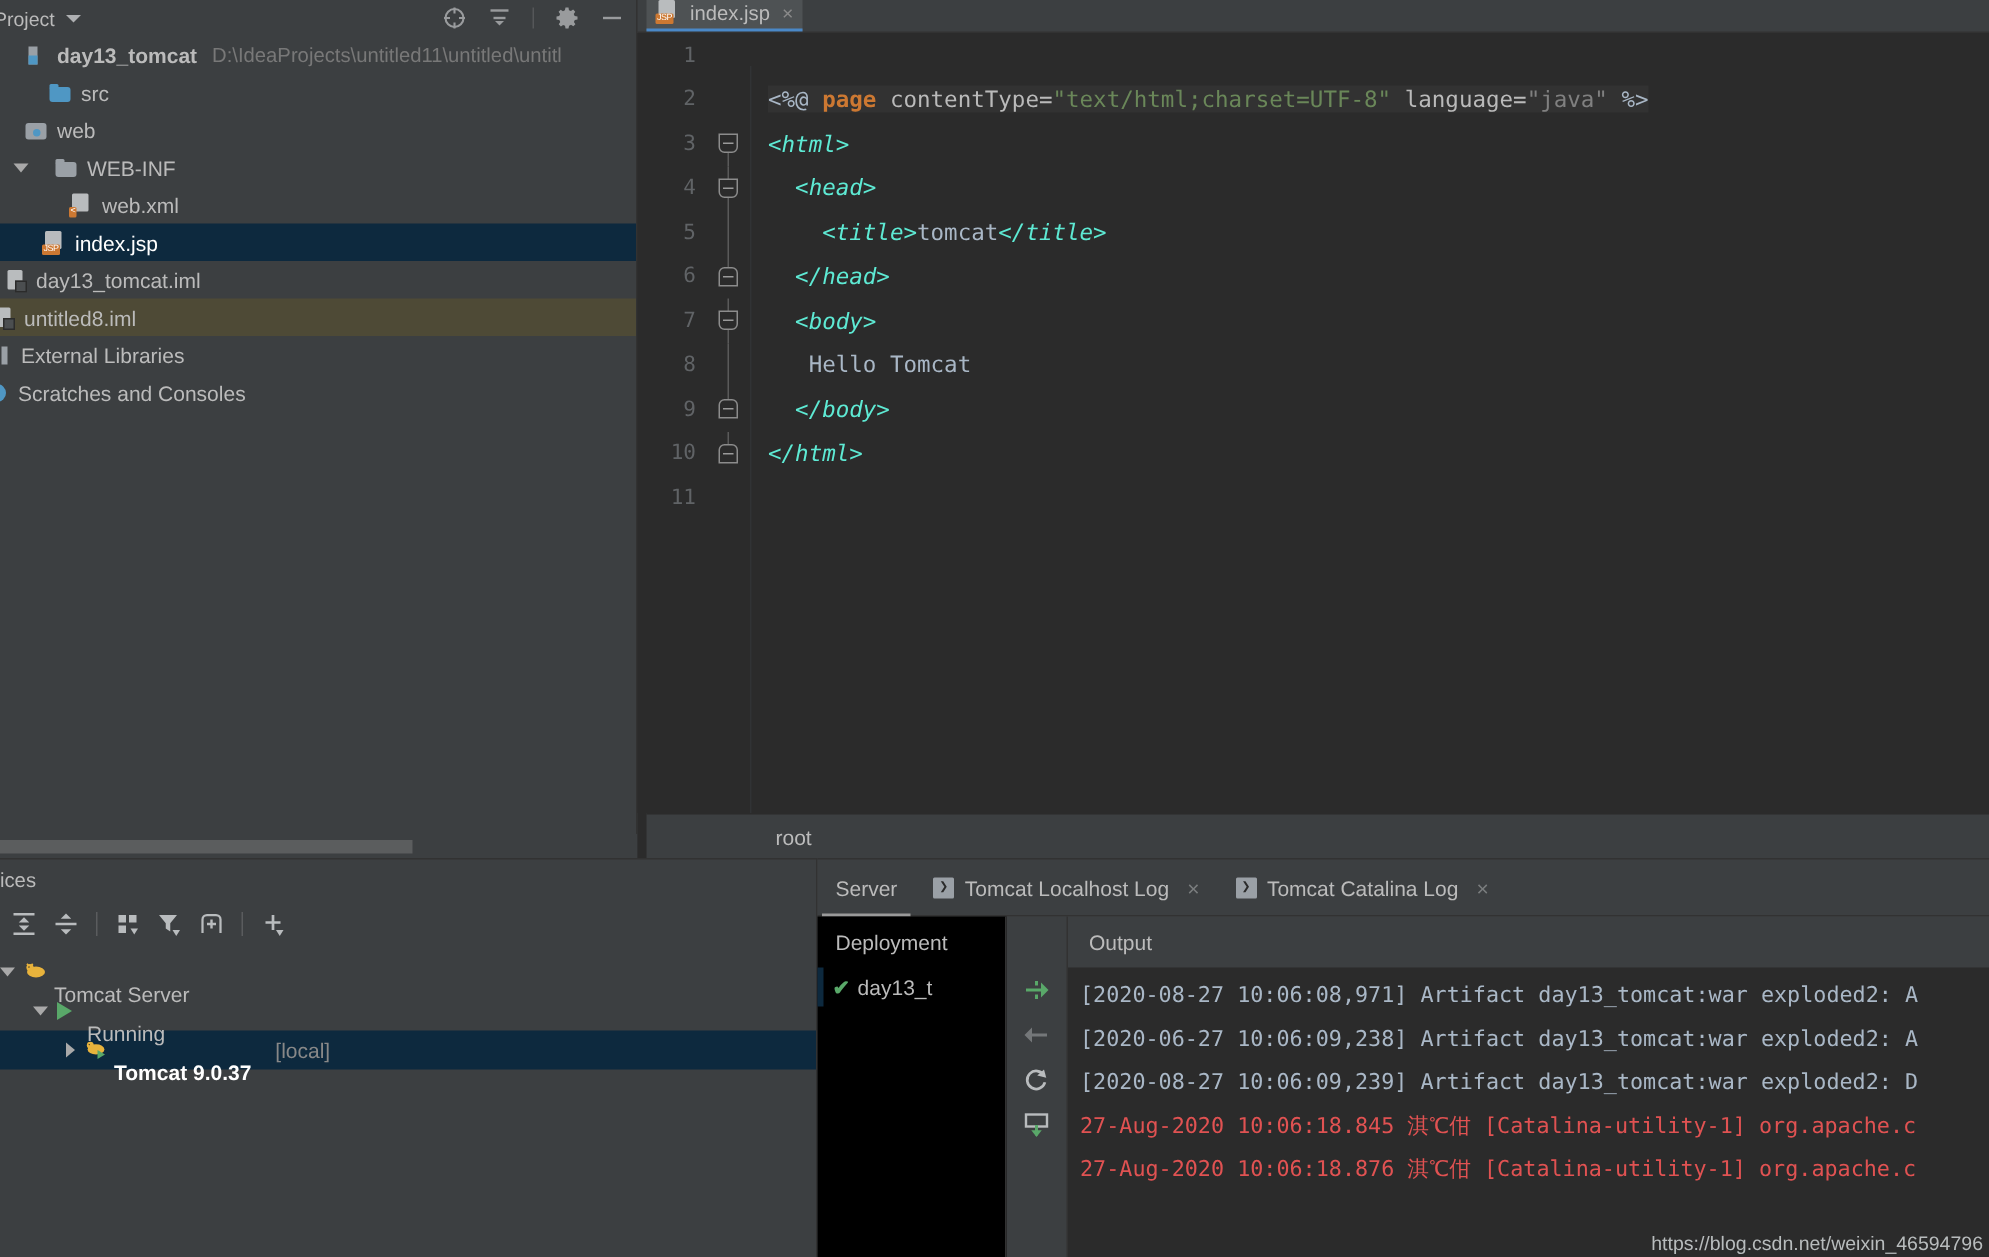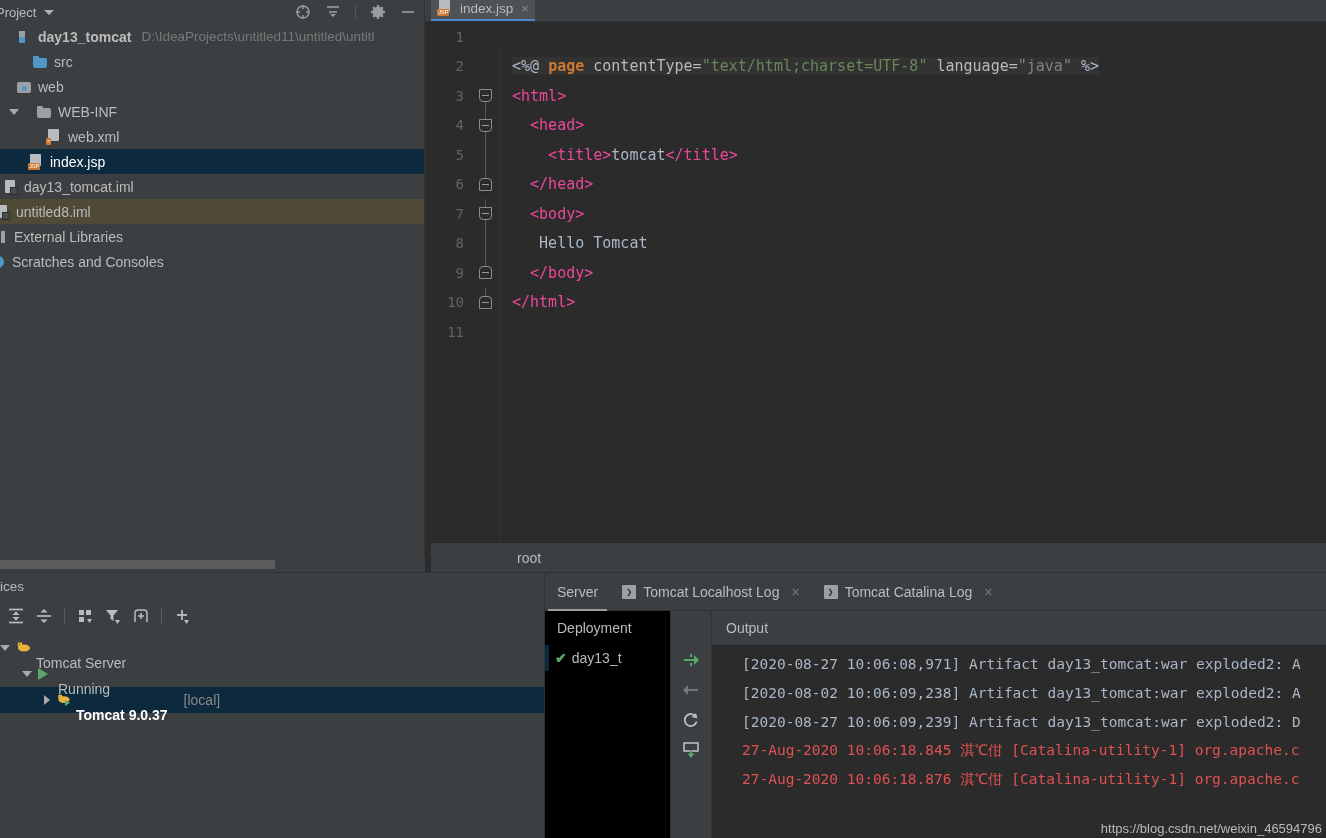--- a/index.html
+++ b/index.html
@@ -181,21 +181,21 @@
     position:absolute; left:7px; top:8px; width:13px; height:13px;
     border:1px solid #8c8c8c; background:#2b2b2b;
   }
   .fold .box.down{ border-radius:0 0 4px 4px; }
   .fold .box.up{ border-radius:4px 4px 0 0; }
   .fold .box::after{
     content:""; position:absolute; left:2px; top:5px; width:7px; height:1px; background:#9a9a9a;
   }
   .code-text { padding-left:12px; white-space:pre; }
   
-  .t-tag      { color:#ec4899; }
+  .t-tag      { color:#5eead4;font-style:italic; }
   .t-attr     { color:#bababa; }
   .t-str      { color:#6a8759; }
   .t-kw       { color:#cc7832; font-weight:bold; }
   .t-plain    { color:#a9b7c6; }
   .t-grey     { color:#808080; }
   .t-jspdelim { color:#a9b7c6; }
 
   
   #editor-breadcrumb{
     position:absolute; left:6px; bottom:0; width:100%; height:30px;
@@ -287,21 +287,21 @@
   }
   .da-ico{ width:18px; height:18px; display:block; }
 
   #output-col{ flex:1; position:relative; background:#3c3f41; }
   #output-hdr{ height:34px; display:flex; align-items:center; padding-left:14px; font-size:14px; color:#bbbbbb; }
   #output-console{
     position:absolute; top:34px; left:0; right:0; bottom:0; background:#2b2b2b;
     padding-top:4px; overflow:hidden;
   }
   .log-line{
-    height:29px; display:flex; align-items:center; padding-left:30px;
+    height:29px; display:flex; align-items:center; padding-left:8px;
     font-family:"DejaVu Sans Mono", monospace; font-size:14.5px; white-space:pre;
   }
   .log-line.info{ color:#a9b7c6; }
   .log-line.err{ color:#e05252; }
   #watermark{
     position:absolute; right:4px; bottom:2px; font-size:13px; color:#b8bcbd;
     font-family:"Liberation Sans", sans-serif;
   }
 </style>
 </head>
@@ -668,21 +668,21 @@
             <line x1="9" y1="9" x2="9" y2="16" stroke="#59a869" stroke-width="2"></line>
             <polygon points="5.5,12.5 12.5,12.5 9,17" fill="#59a869"></polygon>
           </svg>
         </span>
       </div>
 
       <div id="output-col">
         <div id="output-hdr">Output</div>
         <div id="output-console">
           <div class="log-line info">[2020-08-27 10:06:08,971] Artifact day13_tomcat:war exploded2: A</div>
-          <div class="log-line info">[2020-08-02 10:06:09,238] Artifact day13_tomcat:war exploded2: A</div>
+          <div class="log-line info">[2020-06-27 10:06:09,238] Artifact day13_tomcat:war exploded2: A</div>
           <div class="log-line info">[2020-08-27 10:06:09,239] Artifact day13_tomcat:war exploded2: D</div>
           <div class="log-line err">27-Aug-2020 10:06:18.845 淇℃佄 [Catalina-utility-1] org.apache.c</div>
           <div class="log-line err">27-Aug-2020 10:06:18.876 淇℃佄 [Catalina-utility-1] org.apache.c</div>
           <div id="watermark">https://blog.csdn.net/weixin_46594796</div>
         </div>
       </div>
     </div>
   </div>
 
 </div>

